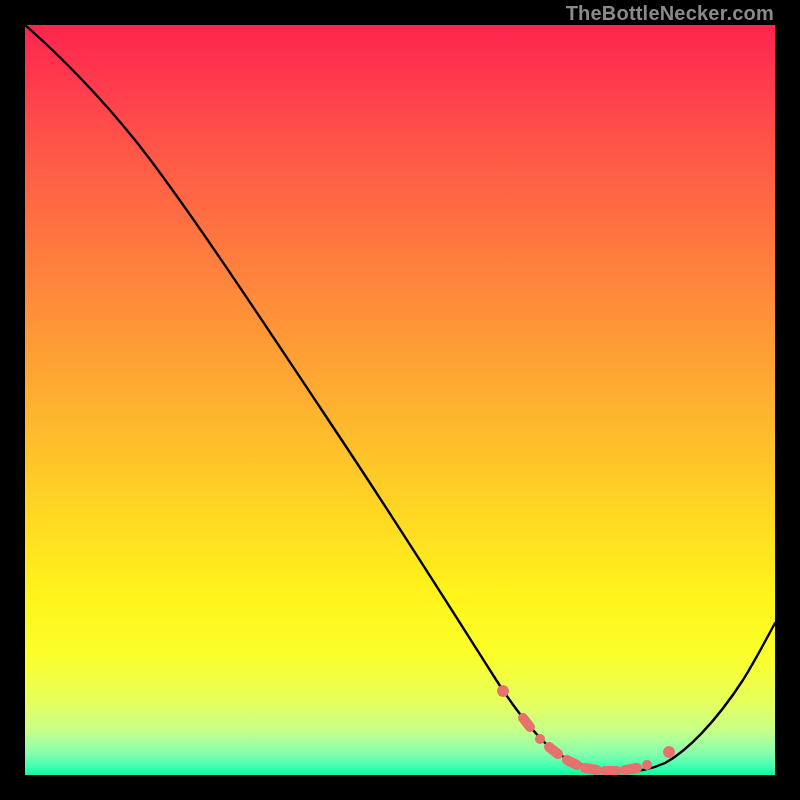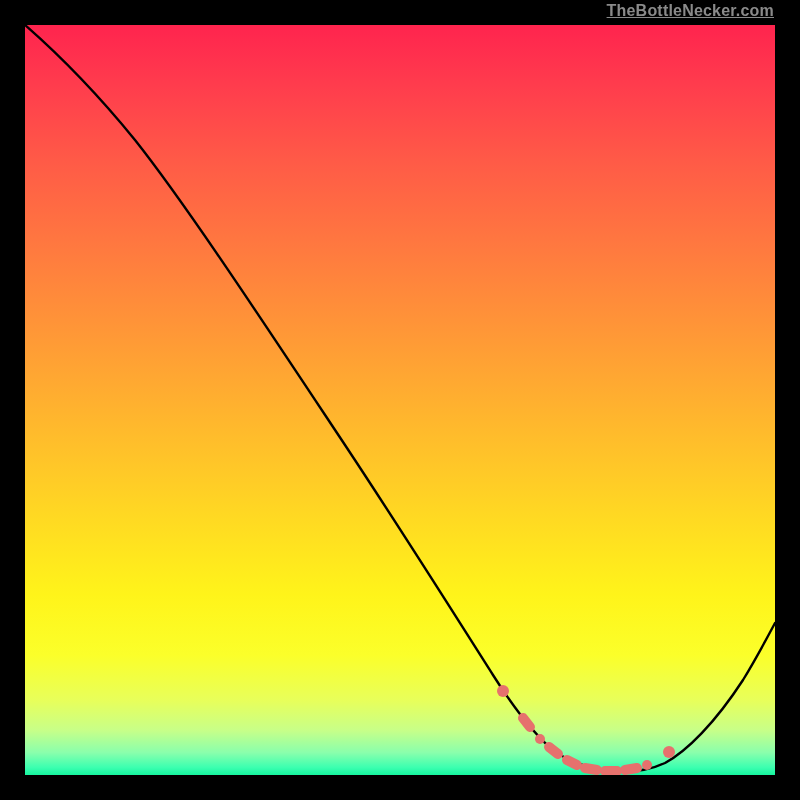--- a/index.html
+++ b/index.html
@@ -36,25 +36,24 @@
       #c8ff88 94%,
       #8affac 97%,
       #3bffb0 99%,
       #16f59f 100%);
   }
   .attribution {
     position: absolute;
     top: 2px;
     right: 26px;
     font-family: Arial, Helvetica, sans-serif;
-    font-size: 16px;
+    font-size: 20px;
     font-weight: 700;
     color: #8a8a8a;
     letter-spacing: 0.2px;
-    text-decoration: underline;
   }
   svg.curve {
     position: absolute;
     left: 0; top: 0;
     width: 100%;
     height: 100%;
   }
   .black-stroke {
     fill: none;
     stroke: #000;

